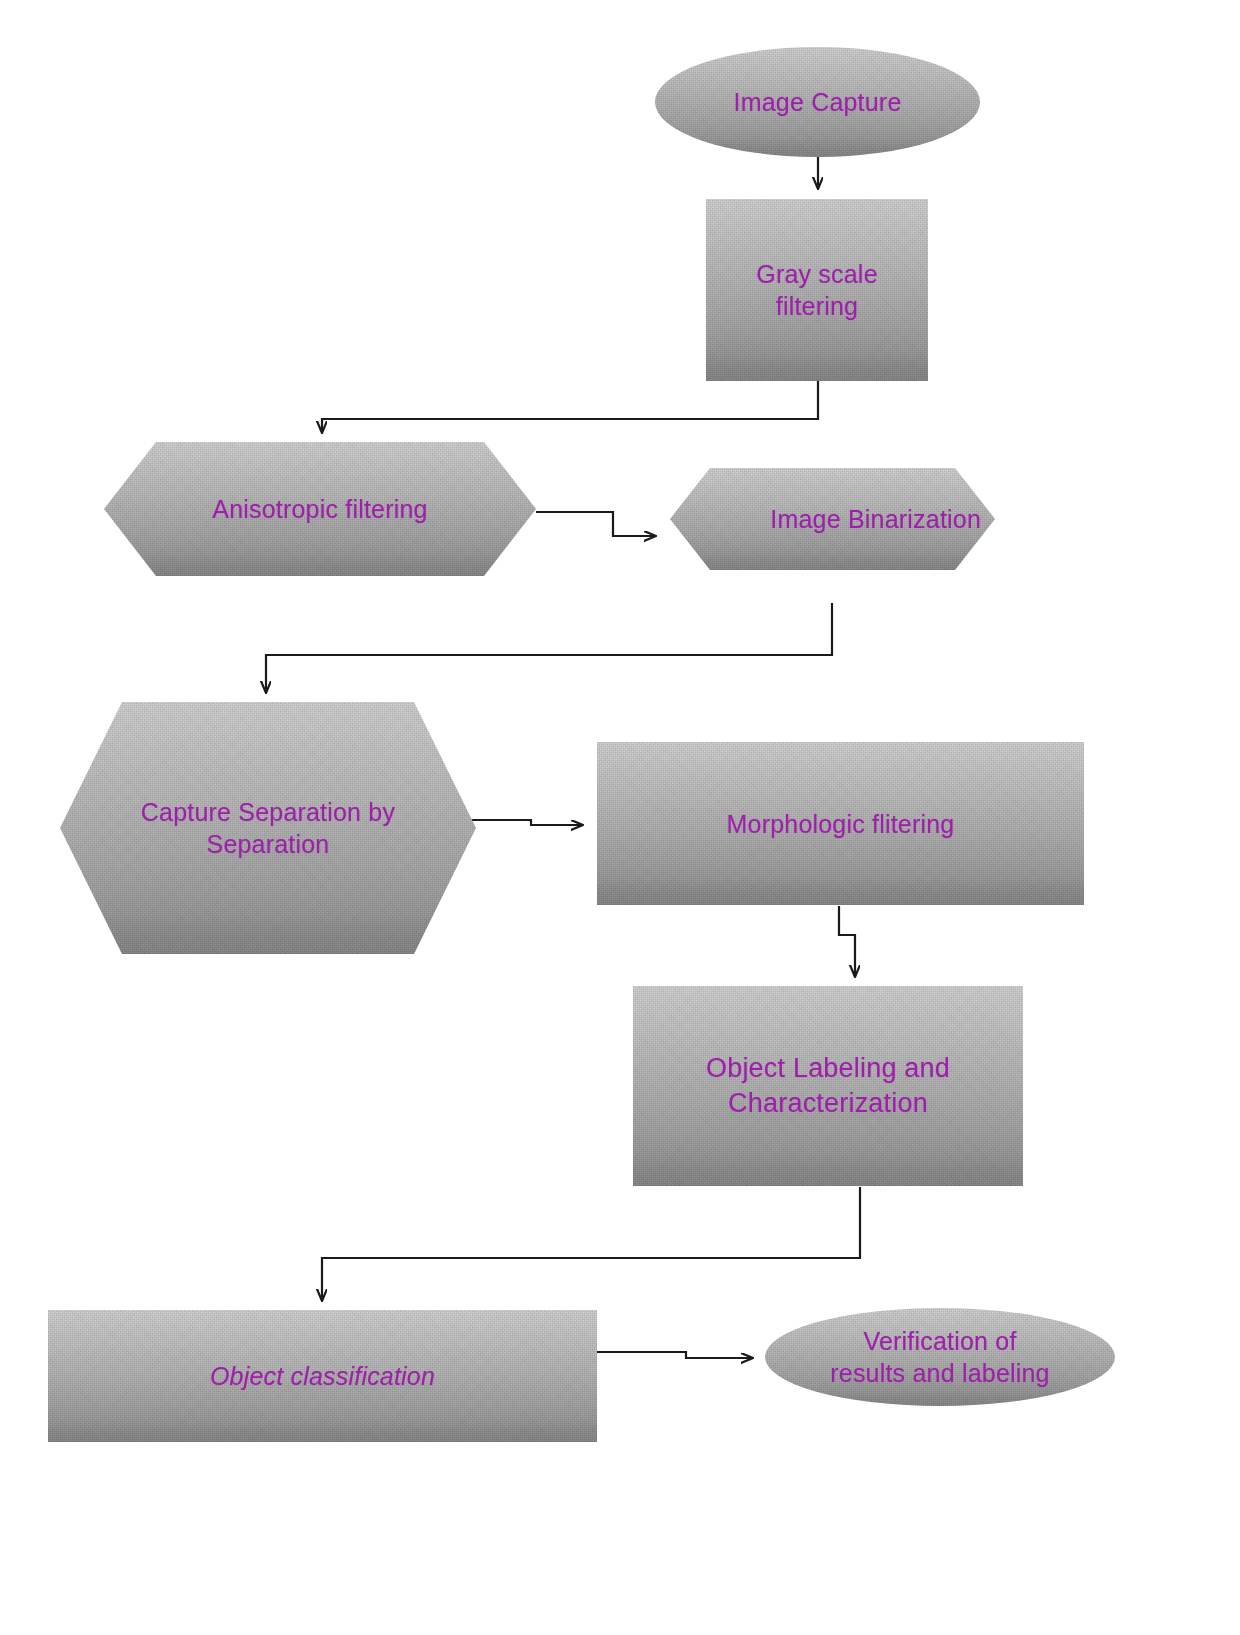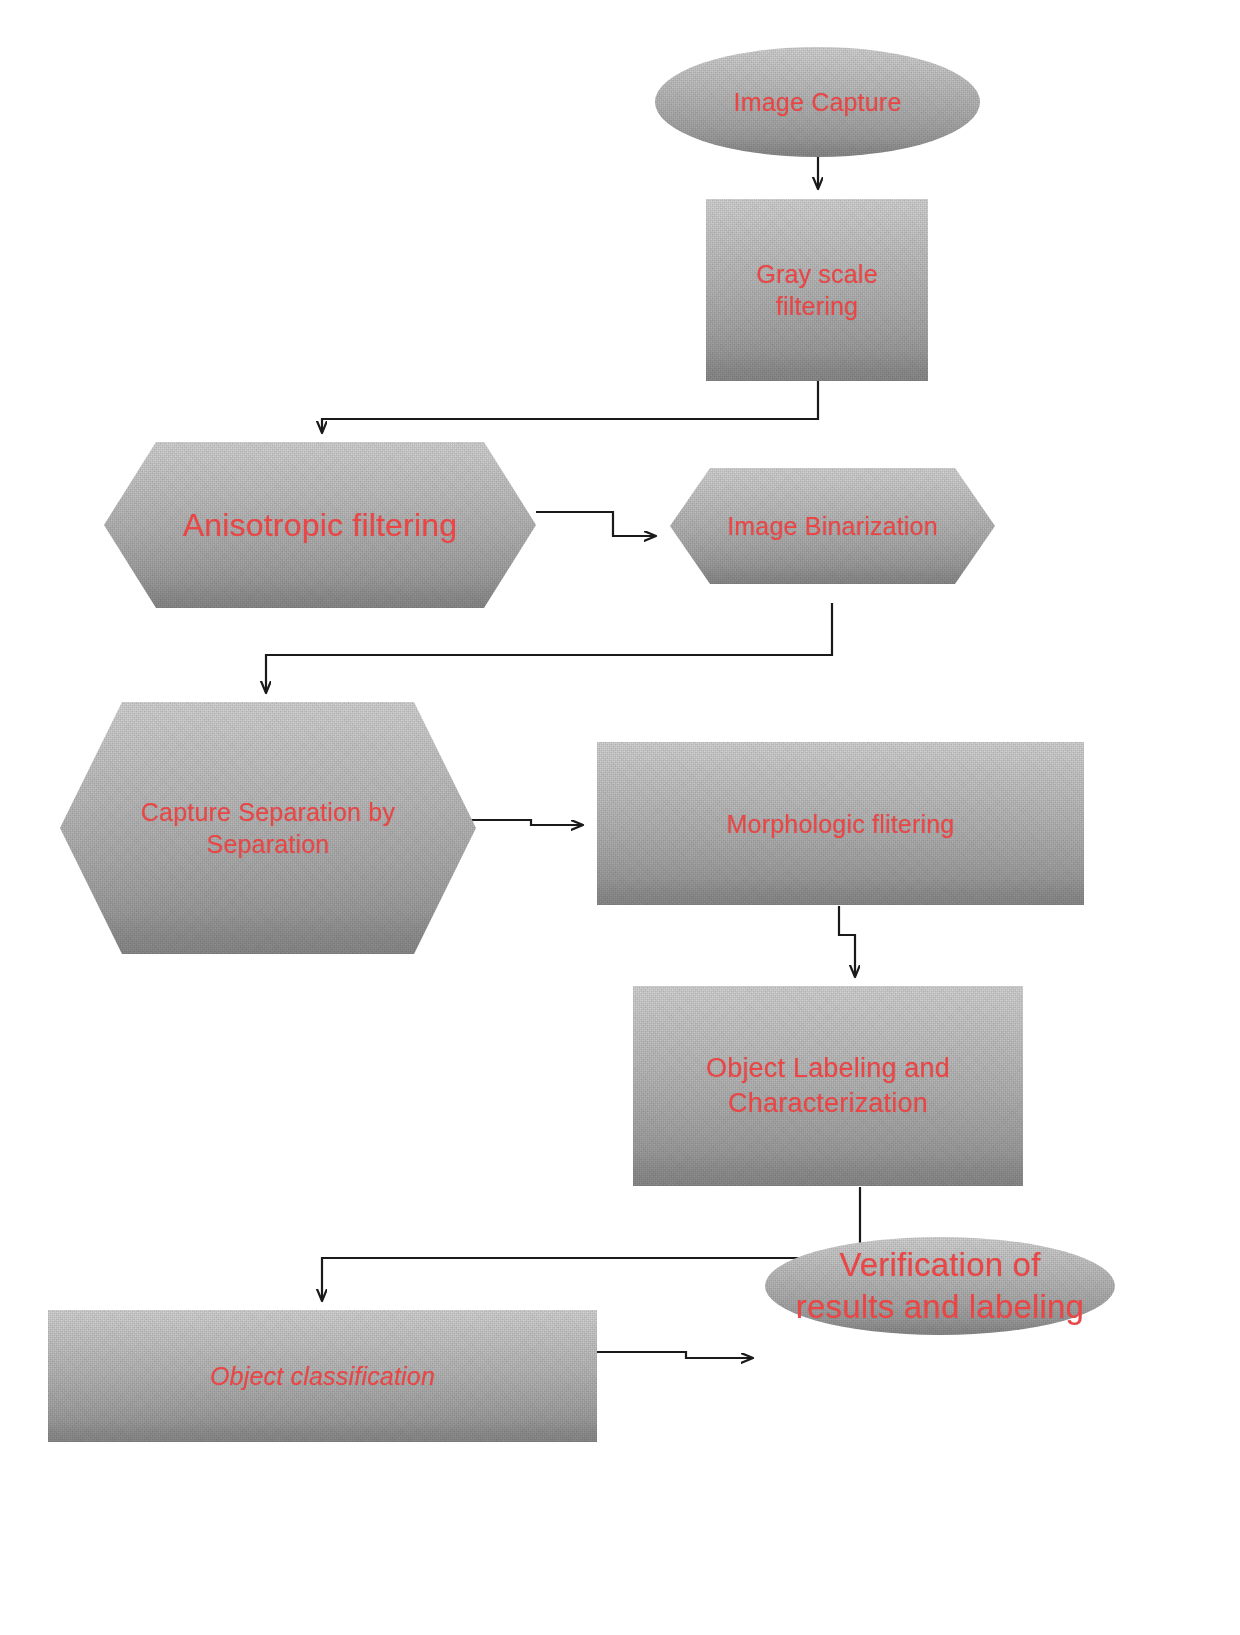--- a/index.html
+++ b/index.html
@@ -20,21 +20,21 @@
     left: 0; top: 0;
     width: 1240px;
     height: 1635px;
   }
   .node {
     position: absolute;
     display: flex;
     align-items: center;
     justify-content: center;
     text-align: center;
-    color: #ef4444;
+    color: #a21caf;
     font-family: "Liberation Sans", sans-serif;
     font-weight: 400;
     letter-spacing: 0.2px;
     line-height: 1.28;
     box-sizing: border-box;
     user-select: none;
   }
   .node .label {
     position: relative;
     z-index: 3;
@@ -76,27 +76,27 @@
 
   .shape-rect .fill, .shape-rect .grain { border-radius: 0; }
 
   .shape-hex .fill, .shape-hex .grain {
     clip-path: polygon(var(--notch) 0%, calc(100% - var(--notch)) 0%, 100% 50%, calc(100% - var(--notch)) 100%, var(--notch) 100%, 0% 50%);
   }
 
   
   #node-image-capture        { left: 655px;  top: 47px;   width: 325px;  height: 110px; font-size: 25px; }
   #node-gray-scale           { left: 706px;  top: 199px;  width: 222px;  height: 182px; font-size: 25px; }
-  #node-anisotropic          { left: 104px;  top: 442px;  width: 432px;  height: 166px; font-size: 32px; --notch: 52px; }
-  #node-binarization         { left: 670px;  top: 468px;  width: 325px;  height: 116px; font-size: 25px; --notch: 40px; }
+  #node-anisotropic          { left: 104px;  top: 442px;  width: 432px;  height: 134px; font-size: 25px; --notch: 52px; }
+  #node-binarization         { left: 670px;  top: 468px;  width: 325px;  height: 102px; font-size: 25px; justify-content: flex-end; --notch: 40px; }
   #node-watershed            { left: 60px;   top: 702px;  width: 416px;  height: 252px; font-size: 25px; --notch: 62px; }
   #node-morphologic          { left: 597px;  top: 742px;  width: 487px;  height: 163px; font-size: 25px; }
   #node-object-labeling      { left: 633px;  top: 986px;  width: 390px;  height: 200px; font-size: 27px; }
   #node-object-classification{ left: 48px;   top: 1310px; width: 549px;  height: 132px; font-size: 25px; font-style: italic; }
-  #node-verification         { left: 765px;  top: 1237px; width: 350px;  height: 98px;  font-size: 33px; align-items: center; }
+  #node-verification         { left: 765px;  top: 1308px; width: 350px;  height: 98px;  font-size: 25px; align-items: center; }
 </style>
 </head>
 <body>
 
 <svg id="canvas" viewBox="0 0 1240 1635" xmlns="http://www.w3.org/2000/svg">
   <defs>
     <marker id="arrowhead" markerWidth="14" markerHeight="14" refX="11" refY="5" orient="auto" markerUnits="userSpaceOnUse">
       <path d="M0,0 L12,5 L0,10" fill="none" stroke="#1a1a1a" stroke-width="2.2" stroke-linecap="round" stroke-linejoin="round"></path>
     </marker>
   </defs>

